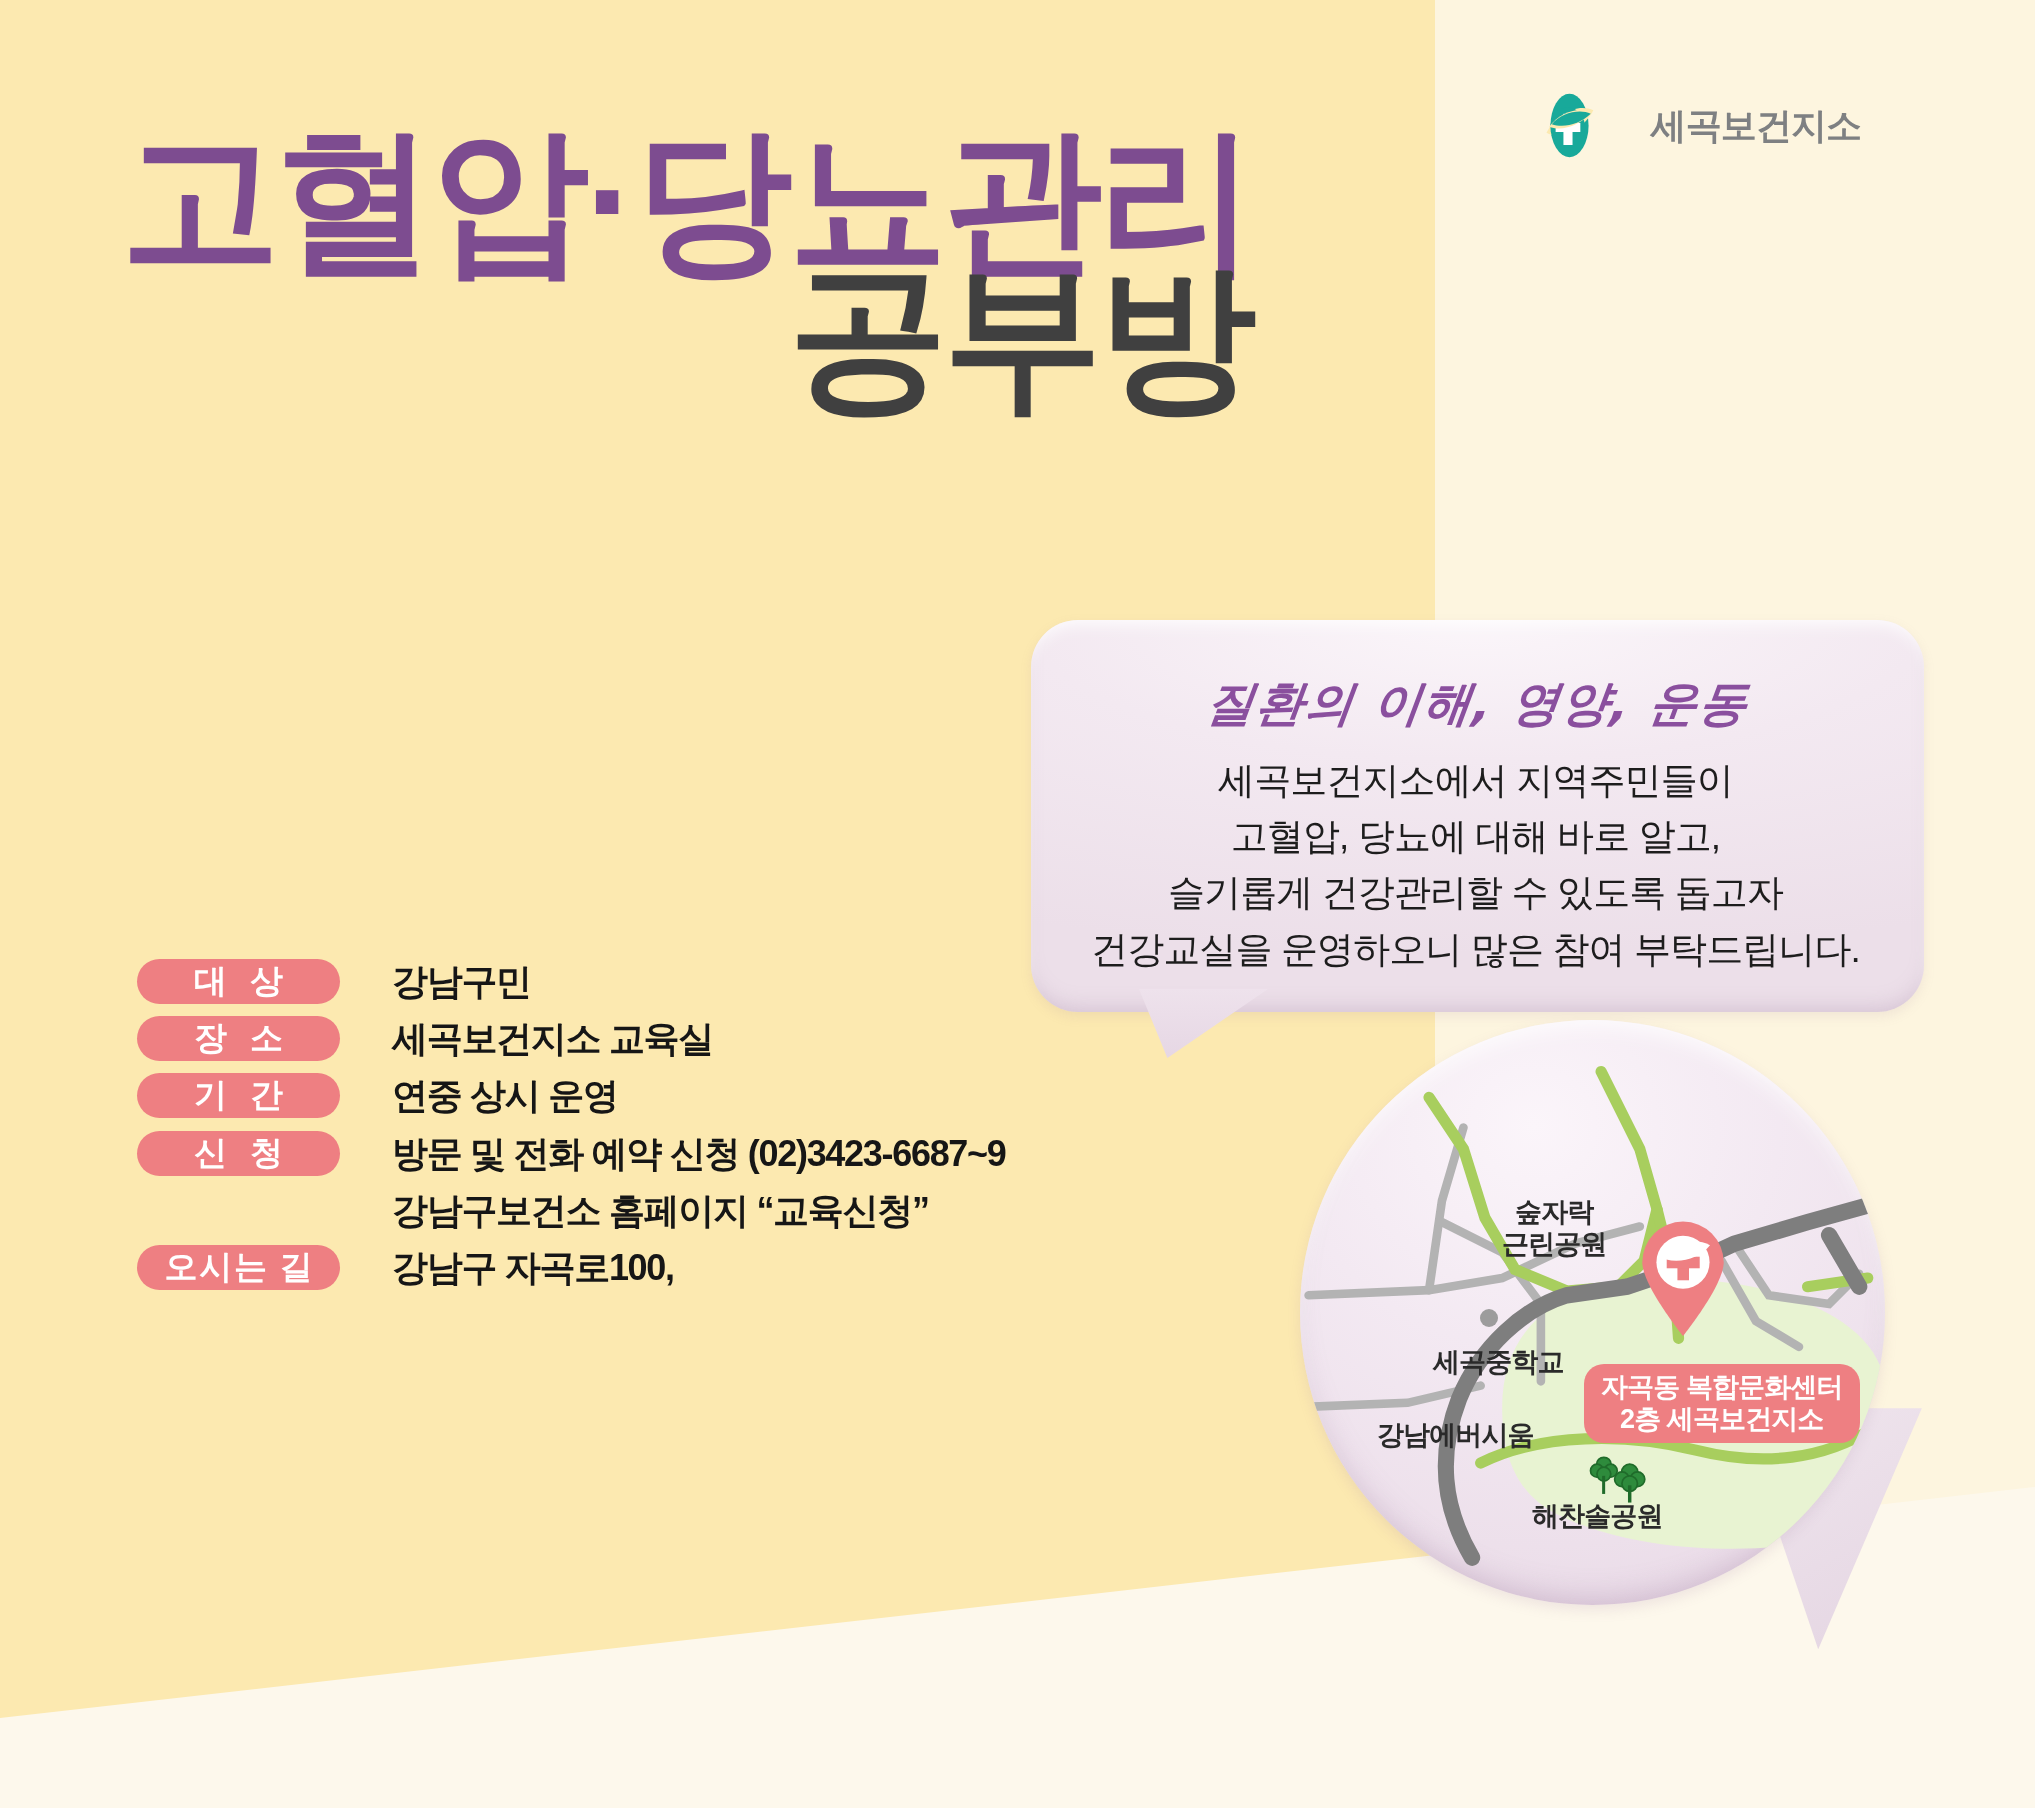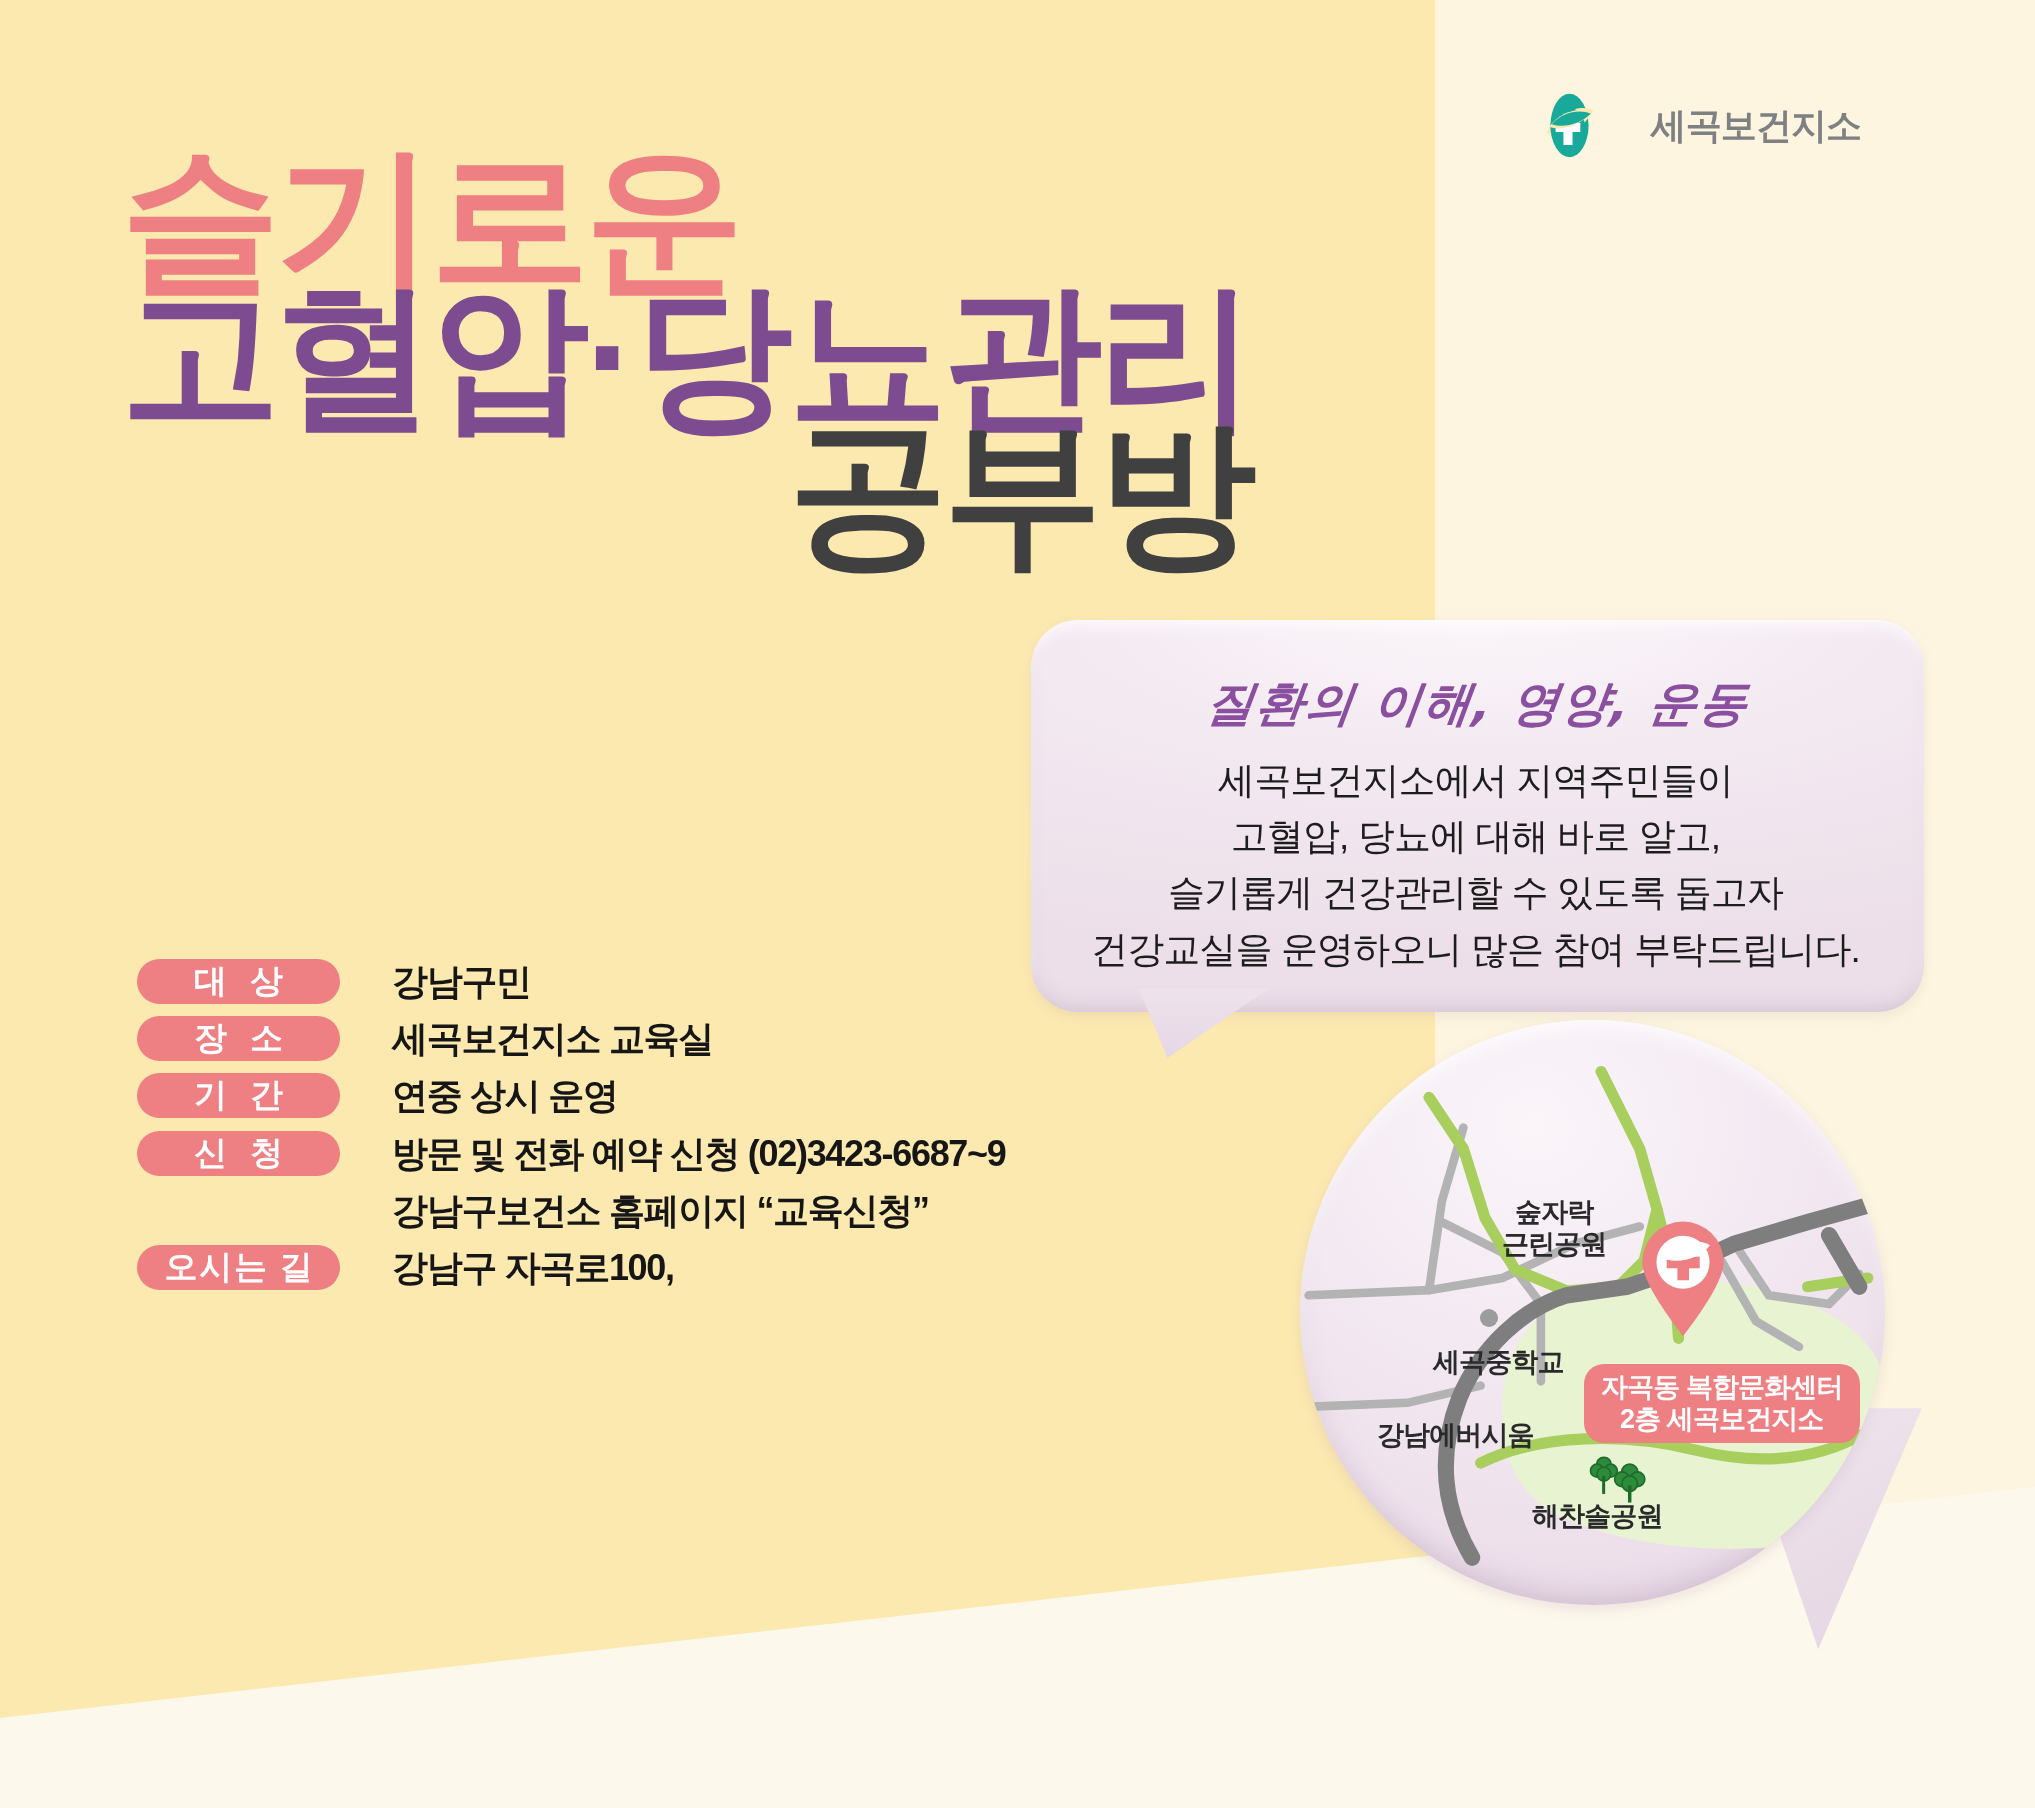--- a/index.html
+++ b/index.html
@@ -255,21 +255,20 @@
         <rect x="29" y="69" width="57" height="21" fill="#FFFFFF"></rect>
         <path d="M10 84 C34 46 84 28 114 42 C88 72 44 94 10 84 Z" fill="#FCE9B0" opacity="0"></path>
         <path d="M14 78 C38 44 86 30 114 44 C86 74 44 90 14 78 Z" fill="#FCE9B0"></path>
         <path d="M20 72 C42 46 84 36 110 48 C84 72 48 82 20 72 Z" fill="#18A99A"></path>
       </svg>
     </div>
     <div class="logo-text">세곡보건지소</div>
   </div>
 
   <div class="title-block">
-    <div class="title-line t1">슬기로운</div>
     <div class="title-line t2">고혈압·당뇨관리</div>
     <div class="title-line t3">공부방</div>
   </div>
 
   <div class="bubble">
     <div class="bubble-heading">질환의 이해, 영양, 운동</div>
     <div class="bubble-body">
       <div>세곡보건지소에서 지역주민들이</div>
       <div>고혈압, 당뇨에 대해 바로 알고,</div>
       <div>슬기롭게 건강관리할 수 있도록 돕고자</div>

